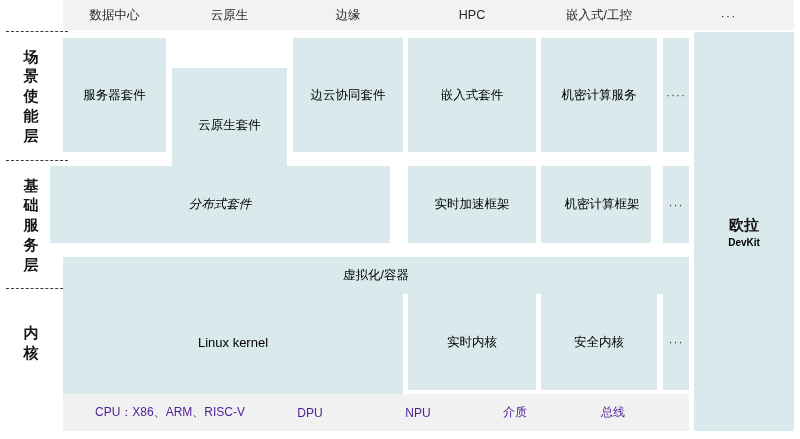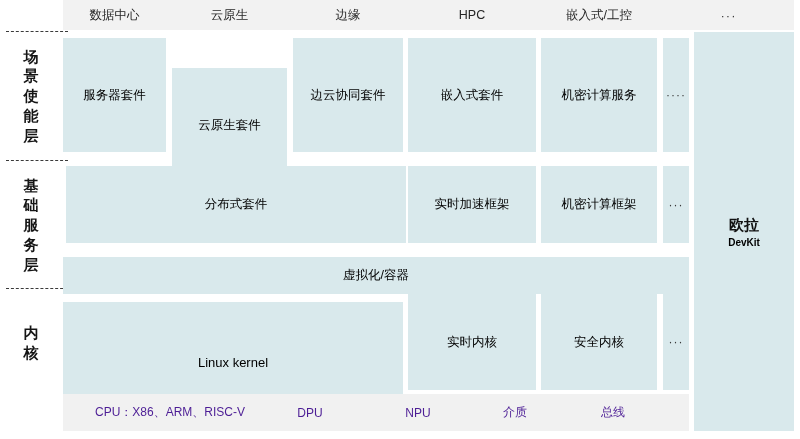--- a/index.html
+++ b/index.html
@@ -107,28 +107,28 @@
     <span>核</span>
   </div>
 
   <div class="box" style="left:63px;top:38px;width:103px;height:114px;">服务器套件</div>
   <div class="box" style="left:172px;top:32px;width:115px;height:114px;margin-top:36px;">云原生套件</div>
   <div class="box" style="left:293px;top:38px;width:110px;height:114px;">边云协同套件</div>
   <div class="box" style="left:408px;top:38px;width:128px;height:114px;">嵌入式套件</div>
   <div class="box" style="left:541px;top:38px;width:116px;height:114px;">机密计算服务</div>
   <div class="box dots" style="left:663px;top:38px;width:26px;height:114px;">····</div>
 
-  <div class="box" style="left:66px;top:166px;width:340px;height:77px;">分布式套件</div>
+  <div class="box" style="left:50px;top:166px;width:340px;height:77px;font-style:italic;">分布式套件</div>
   <div class="box" style="left:408px;top:166px;width:128px;height:77px;">实时加速框架</div>
-  <div class="box" style="left:541px;top:166px;width:116px;height:77px;">机密计算框架</div>
+  <div class="box" style="left:541px;top:166px;width:98px;height:77px;padding-left:12px;">机密计算框架</div>
   <div class="box dots" style="left:663px;top:166px;width:26px;height:77px;">···</div>
 
   <div class="box" style="left:63px;top:247px;width:626px;height:37px;margin-top:10px;">虚拟化/容器</div>
 
-  <div class="box kernel-en" style="left:63px;top:302px;width:340px;height:120px;">Linux kernel</div>
+  <div class="box kernel-en" style="left:63px;top:282px;width:340px;height:120px;">Linux kernel</div>
   <div class="box" style="left:408px;top:294px;width:128px;height:96px;">实时内核</div>
   <div class="box" style="left:541px;top:294px;width:116px;height:96px;">安全内核</div>
   <div class="box dots" style="left:663px;top:294px;width:26px;height:96px;">···</div>
 
   <div class="hw-strip"></div>
   <div class="hw-item" style="left:80px;width:180px;">CPU：X86、ARM、RISC-V</div>
   <div class="hw-item" style="left:275px;width:70px;">DPU</div>
   <div class="hw-item" style="left:383px;width:70px;">NPU</div>
   <div class="hw-item" style="left:485px;width:60px;">介质</div>
   <div class="hw-item" style="left:583px;width:60px;">总线</div>

